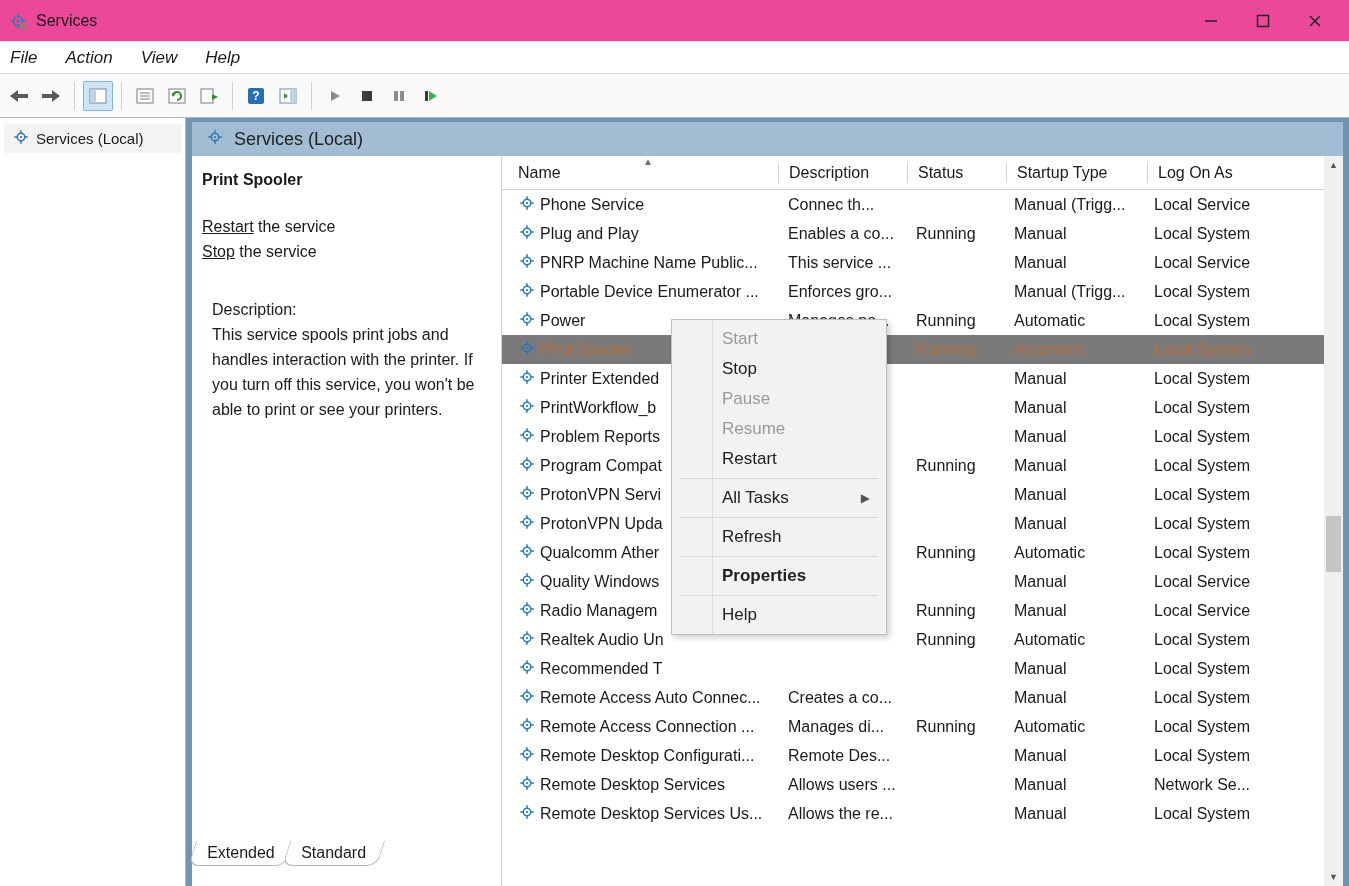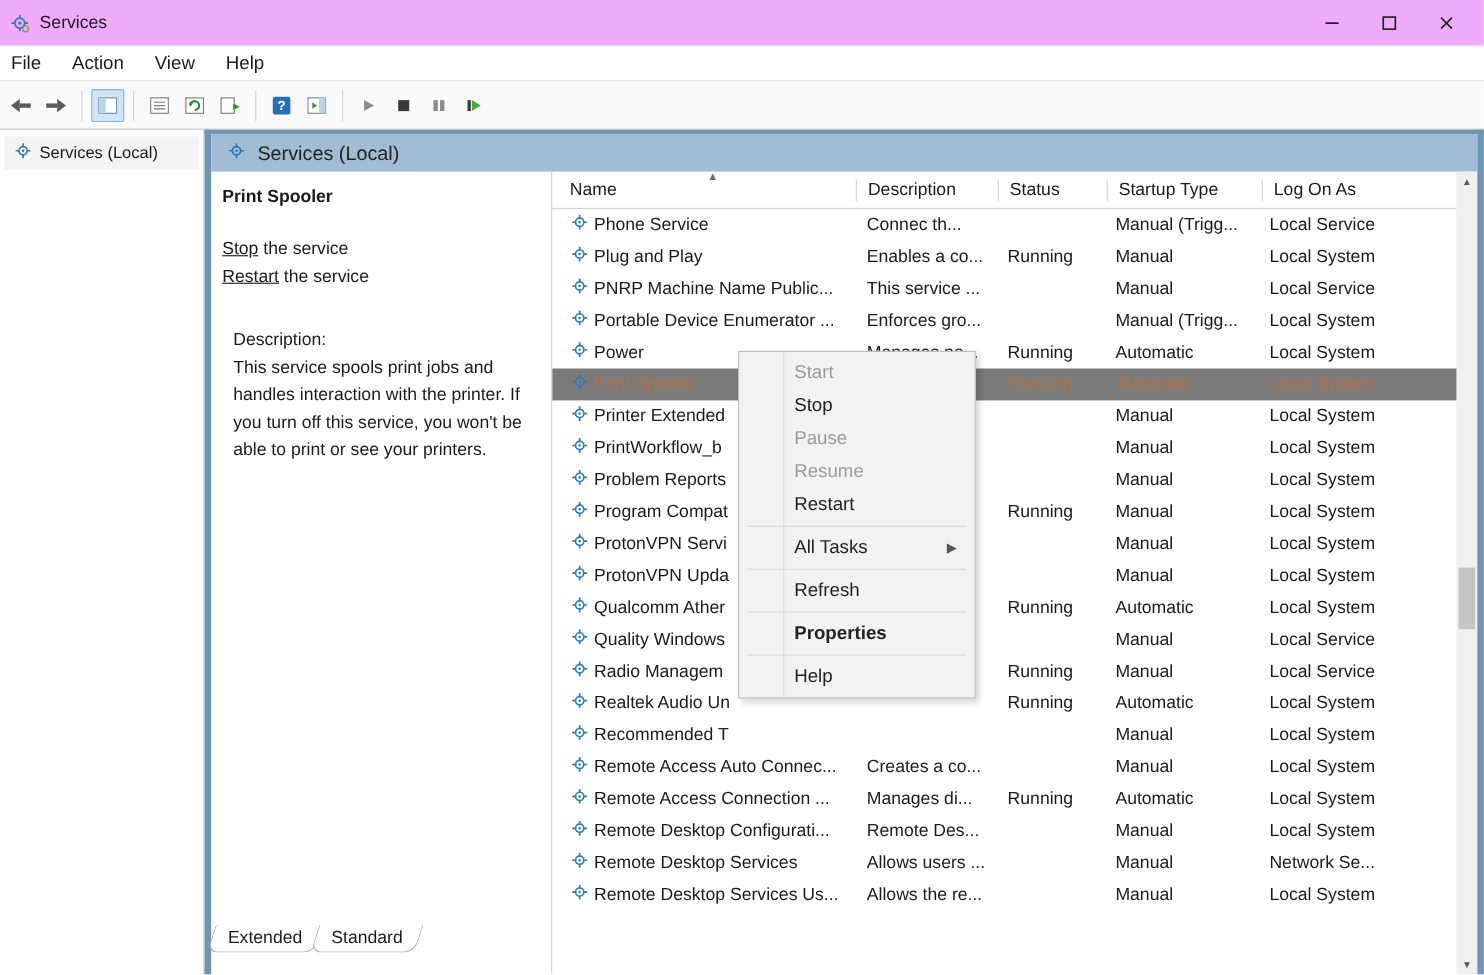--- a/index.html
+++ b/index.html
@@ -9,42 +9,42 @@
     font-size: 15px;
     color: #1a1a1a;
     background: #fff;
     width: 1349px;
     height: 886px;
     overflow: hidden;
   }
   
   .titlebar {
     height: 42px;
-    background: #f0abfc;
+    background: #ec4899;
     display: flex;
     align-items: center;
     padding: 0 8px;
     border-bottom: 1px solid #e6e6e6;
   }
   .titlebar .app-icon { width: 20px; height: 20px; margin-right: 8px; display:flex;align-items:center;justify-content:center;}
   .titlebar .title { font-size: 16px; }
   .titlebar .spacer { flex: 1; }
   .win-btns { display: flex; gap: 36px; margin-right: 18px; }
   .win-btn { width: 16px; height: 16px; display:flex;align-items:center;justify-content:center; cursor:default;}
   
   .menubar {
     height: 32px;
     display: flex;
     align-items: center;
     gap: 28px;
     padding: 0 10px;
     border-bottom: 1px solid #d9d9d9;
     font-size: 17px;
   }
-  .menubar .menu-item { cursor: default; }
+  .menubar .menu-item { cursor: default; font-style: italic; }
   
   .toolbar {
     height: 44px;
     display: flex;
     align-items: center;
     padding: 0 4px;
     gap: 2px;
     border-bottom: 1px solid #b8b8b8;
     background: #fafafa;
   }
@@ -363,24 +363,24 @@
             </g>
           </svg></span>
       <span>Services (Local)</span>
     </div>
 
     <div class="content-row">
 
       <div class="detail-pane">
         <div class="sel-name">Print Spooler</div>
         <div>
-          <span class="action-link">Stop</span><span> the service</span>
+          <span class="action-link">Restart</span><span> the service</span>
         </div>
         <div>
-          <span class="action-link">Restart</span><span> the service</span>
+          <span class="action-link">Stop</span><span> the service</span>
         </div>
         <div class="desc-block">
           <div>Description:</div>
           <div>This service spools print jobs and handles interaction with the printer. If you turn off this service, you won't be able to print or see your printers.</div>
         </div>
       </div>
 
       <div class="list-pane">
         <div class="col-headers">
           <div class="col col-name">

